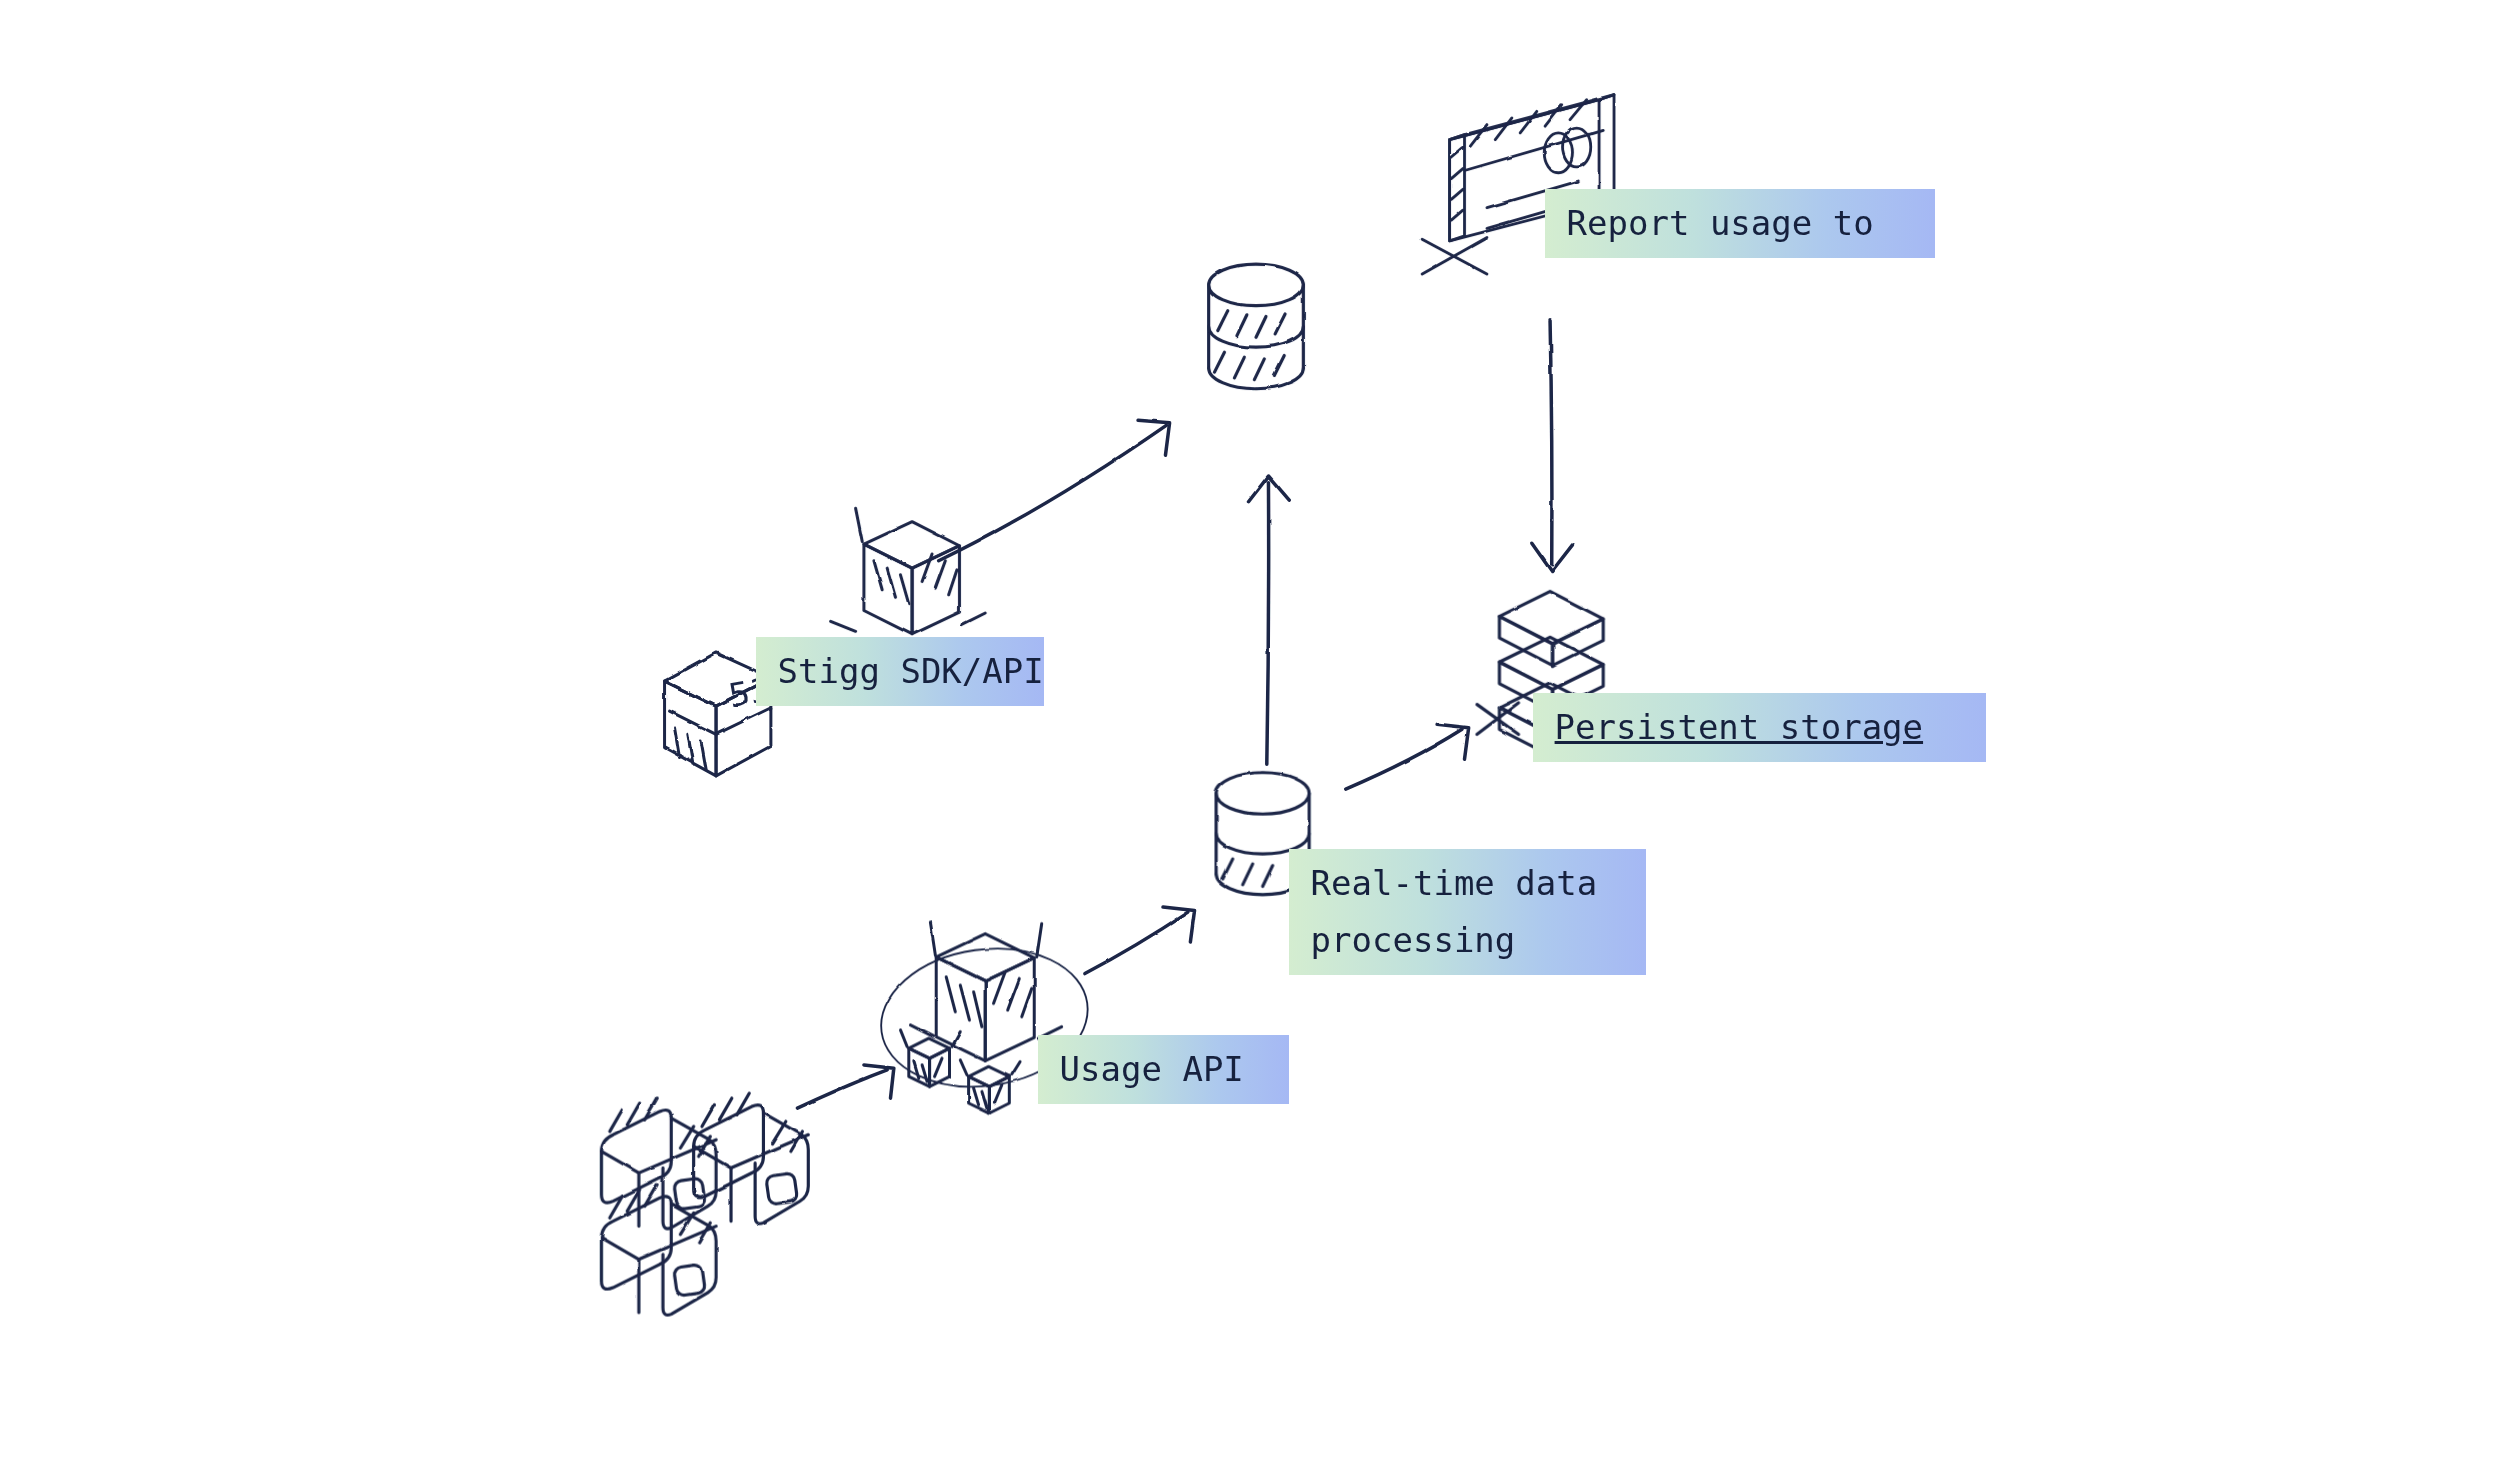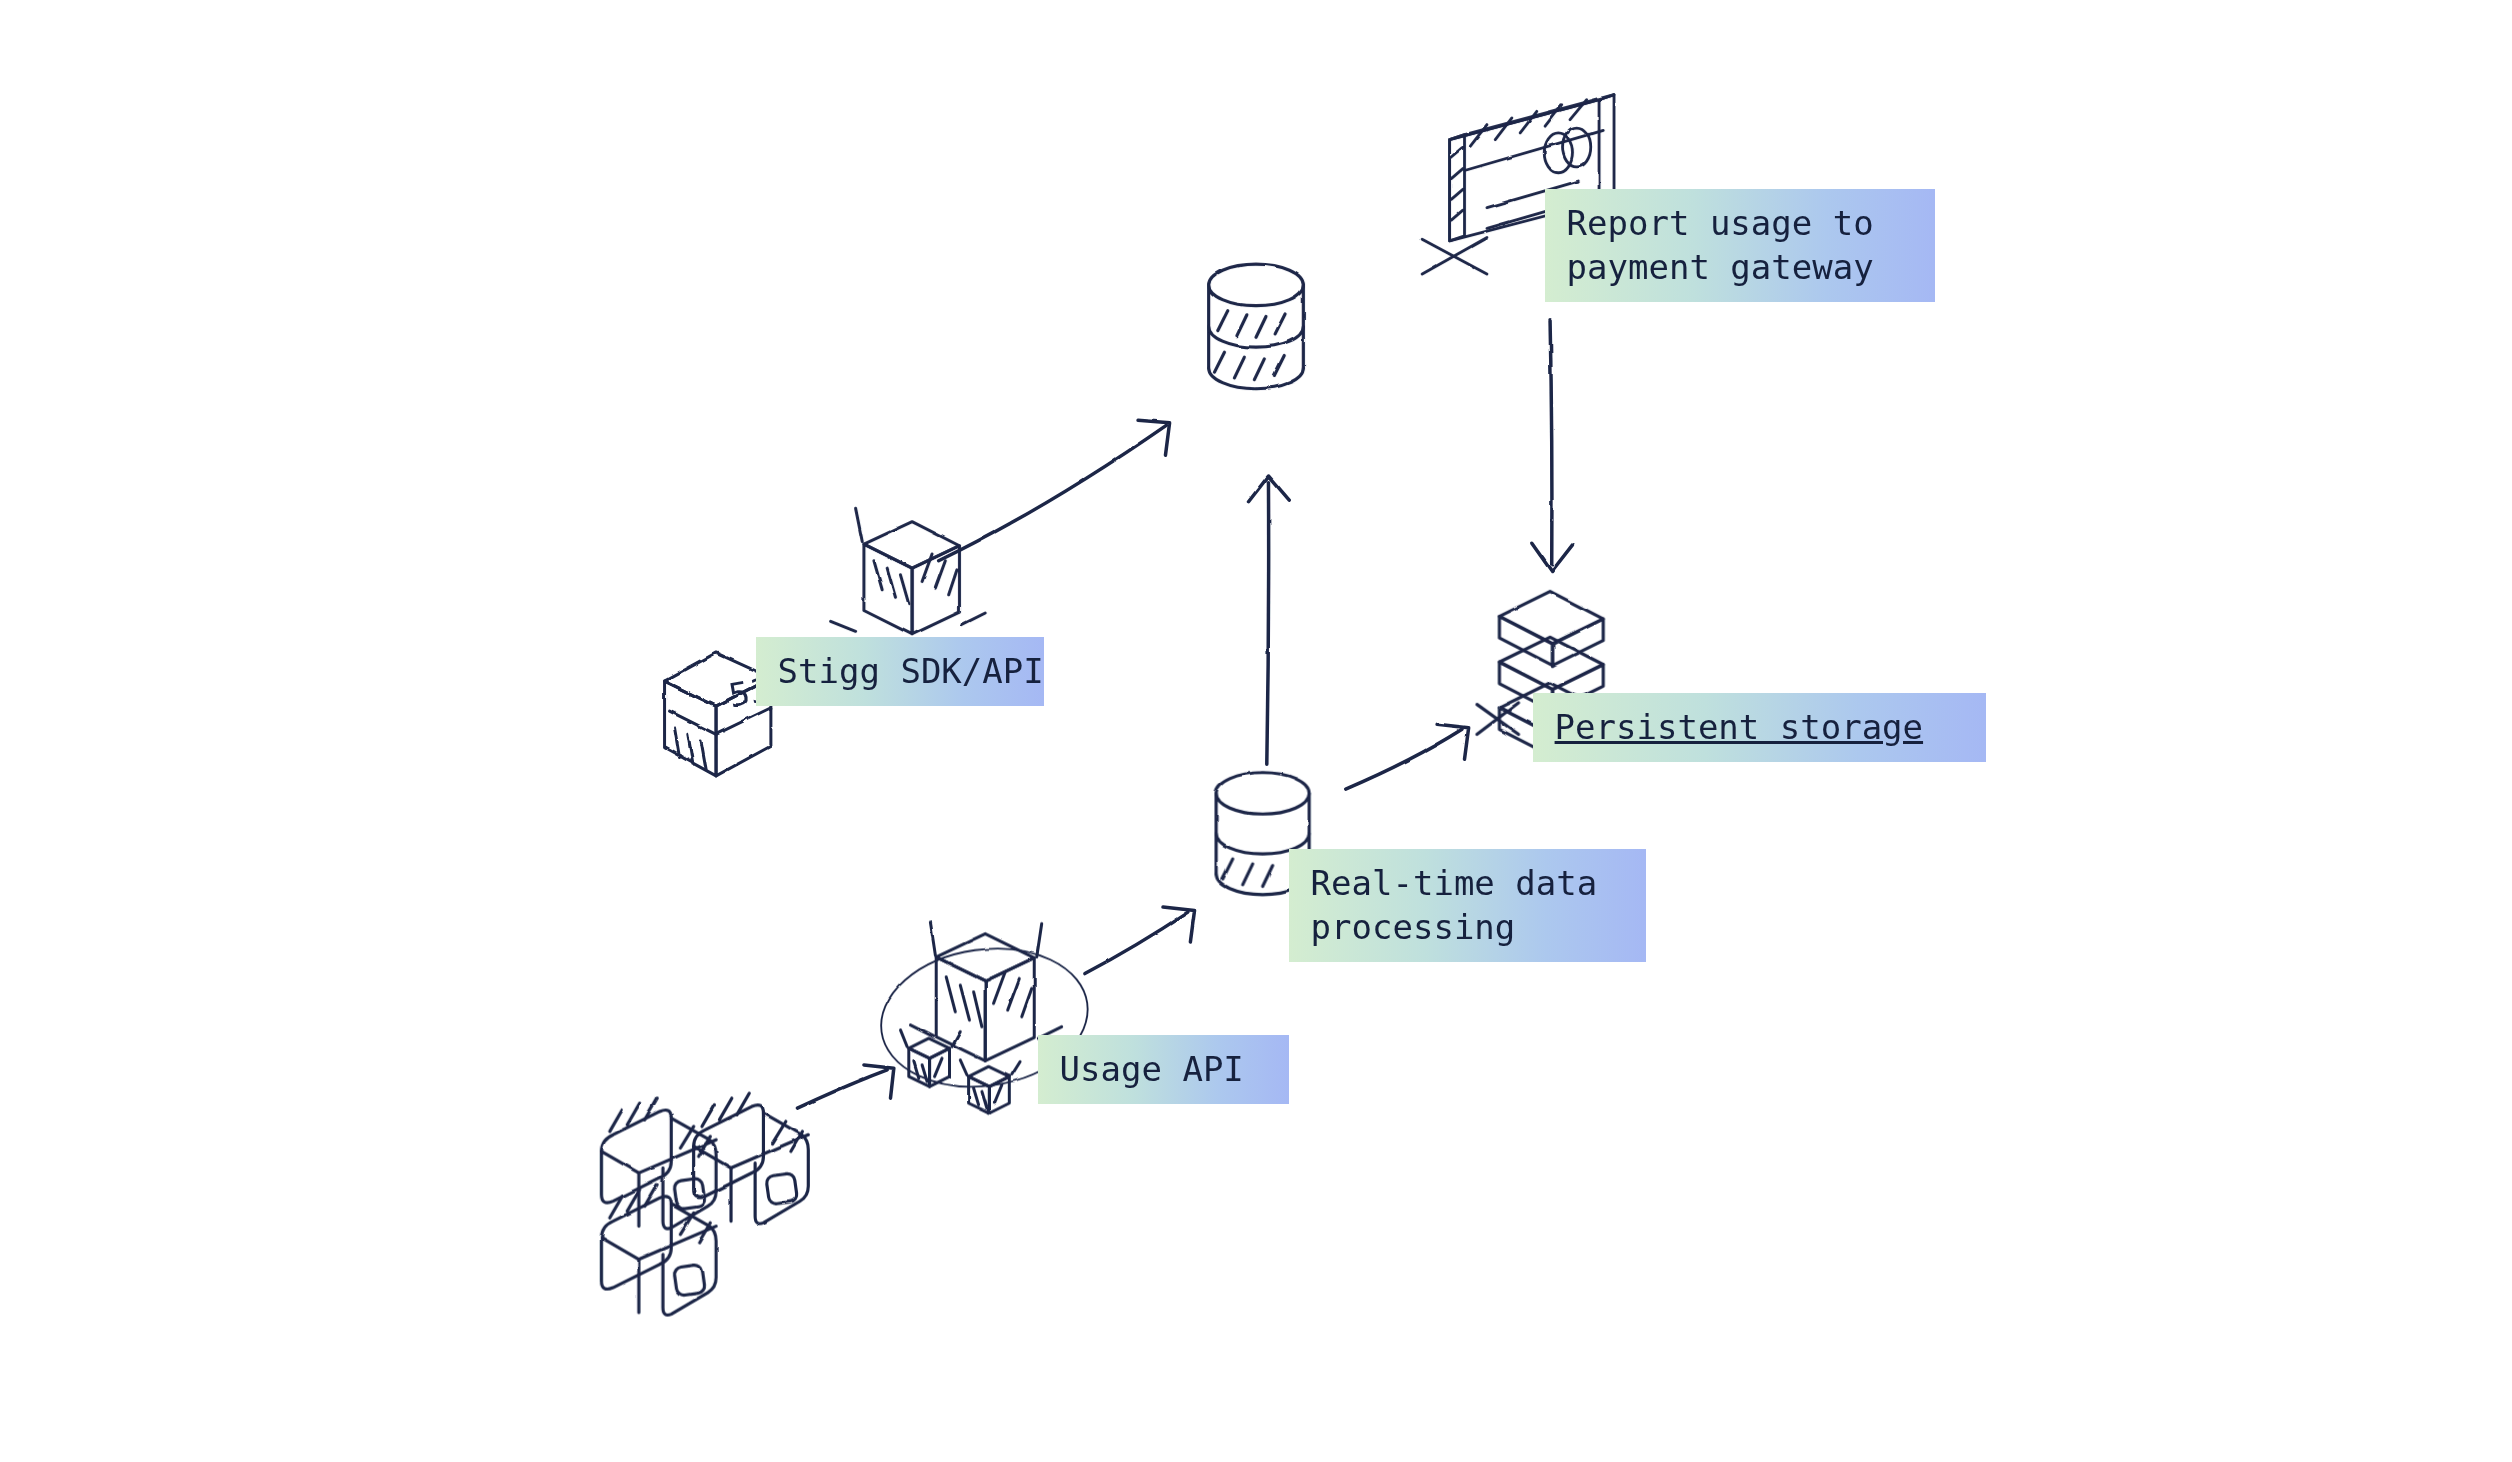--- a/index.html
+++ b/index.html
@@ -16,20 +16,21 @@
     display:flex;flex-direction:column;justify-content:center;
     box-sizing:border-box;
     padding:11.6px 21.6px 13.3px 21.6px;
     color:#16213e;
     font-family:"DejaVu Sans Mono","Liberation Mono",monospace;
     font-size:34px;
     line-height:44px;
     letter-spacing:0px;
     white-space:pre;
     background:linear-gradient(90deg,#d4edd0 0%,#bfe0dd 38%,#acc8ee 72%,#a5b8f4 100%);
+    gap:13px;
   }
   .node-label .ln{display:block;}
 
   
   #lbl-report{ left:1545px; top:189px;  width:390px; }
   #lbl-cache{  left:1194px; top:390px;  width:294px; }
   #lbl-sdk{    left:756px;  top:637px;  width:288px; }
   #lbl-persist{left:1533px; top:693px;  width:453px;text-decoration:underline; }
   #lbl-rtdp{   left:1289px; top:849px; width:357px; }
   #lbl-api{    left:1038px; top:1035px; width:251px; }
@@ -266,21 +267,20 @@
       <g>
         <path d="M960 1334 Q1020 1306 1068 1288"></path>
         <path d="M1040 1282 L1076 1286 L1072 1322"></path>
       </g>
 
     </g>
   </svg>
 
   <div class="node-label" id="lbl-report">
     <span class="ln">Report usage to</span>
-    <span class="ln">payment gateway</span>
   </div>
 
 
   <div class="node-label" id="lbl-sdk">
     <span class="ln">Stigg SDK/API</span>
   </div>
 
   <div class="node-label" id="lbl-persist">
     <span class="ln">Persistent storage</span>
   </div>

